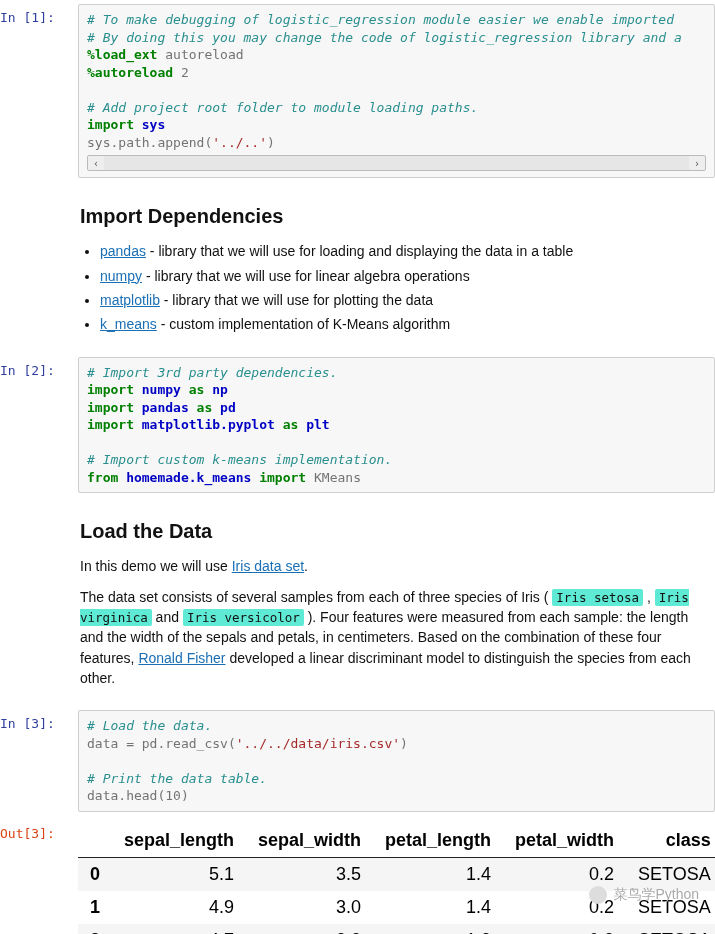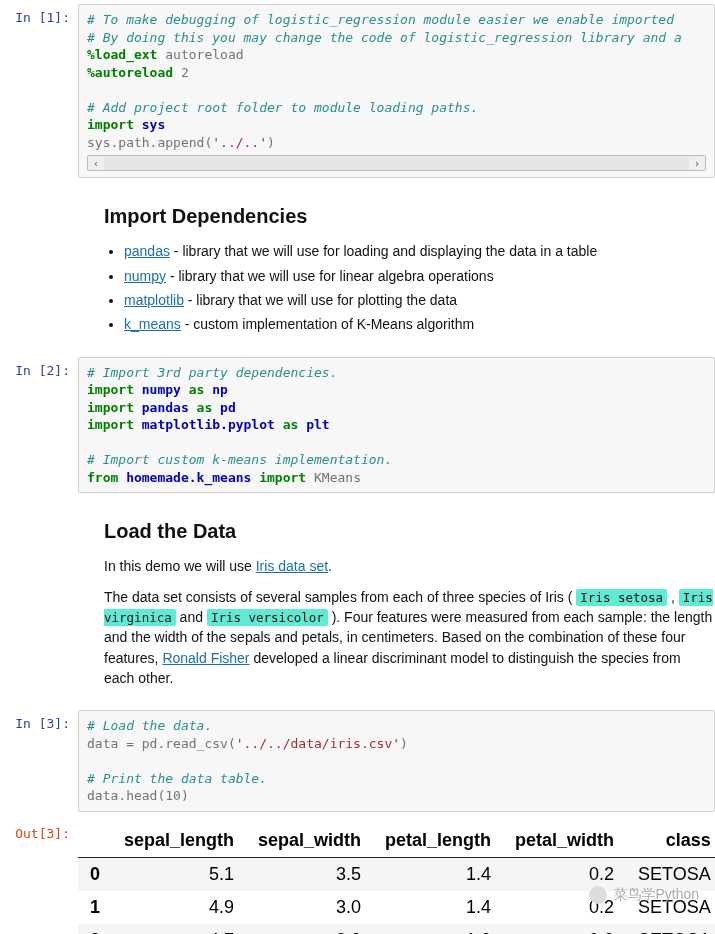--- a/index.html
+++ b/index.html
@@ -13,21 +13,21 @@
 }
 .cell {
   display: flex;
   padding: 4px 0;
 }
 .prompt {
   width: 78px;
   flex-shrink: 0;
   font-family: monospace;
   font-size: 13px;
-  text-align: right;
+  text-align: left;
   padding: 6px 8px 0 0;
   line-height: 1.3;
 }
 .prompt-in { color: #303F9F; }
 .prompt-out { color: #D84315; }
 .cell-body {
   flex: 1;
   min-width: 0;
 }
 .code-cell .cell-body {
@@ -56,21 +56,20 @@
   text-align: center;
   font-size: 10px;
   color: #555;
   user-select: none;
 }
 .scroll-track { flex: 1; background: #e6e6e6; height: 100%; }
 .md-cell .cell-body {
   padding: 4px 2px 4px 2px;
   color: #111;
   line-height: 1.45;
-  margin-left: 24px;
 }
 .md-cell h2 {
   font-size: 20px;
   font-weight: 700;
   margin: 12px 0 10px 0;
 }
 .md-cell ul { margin: 6px 0 10px 20px; padding: 0; }
 .md-cell li { margin: 4px 0; }
 .md-cell p { margin: 10px 0; }
 a { color: #1a6fb5; text-decoration: underline; }

